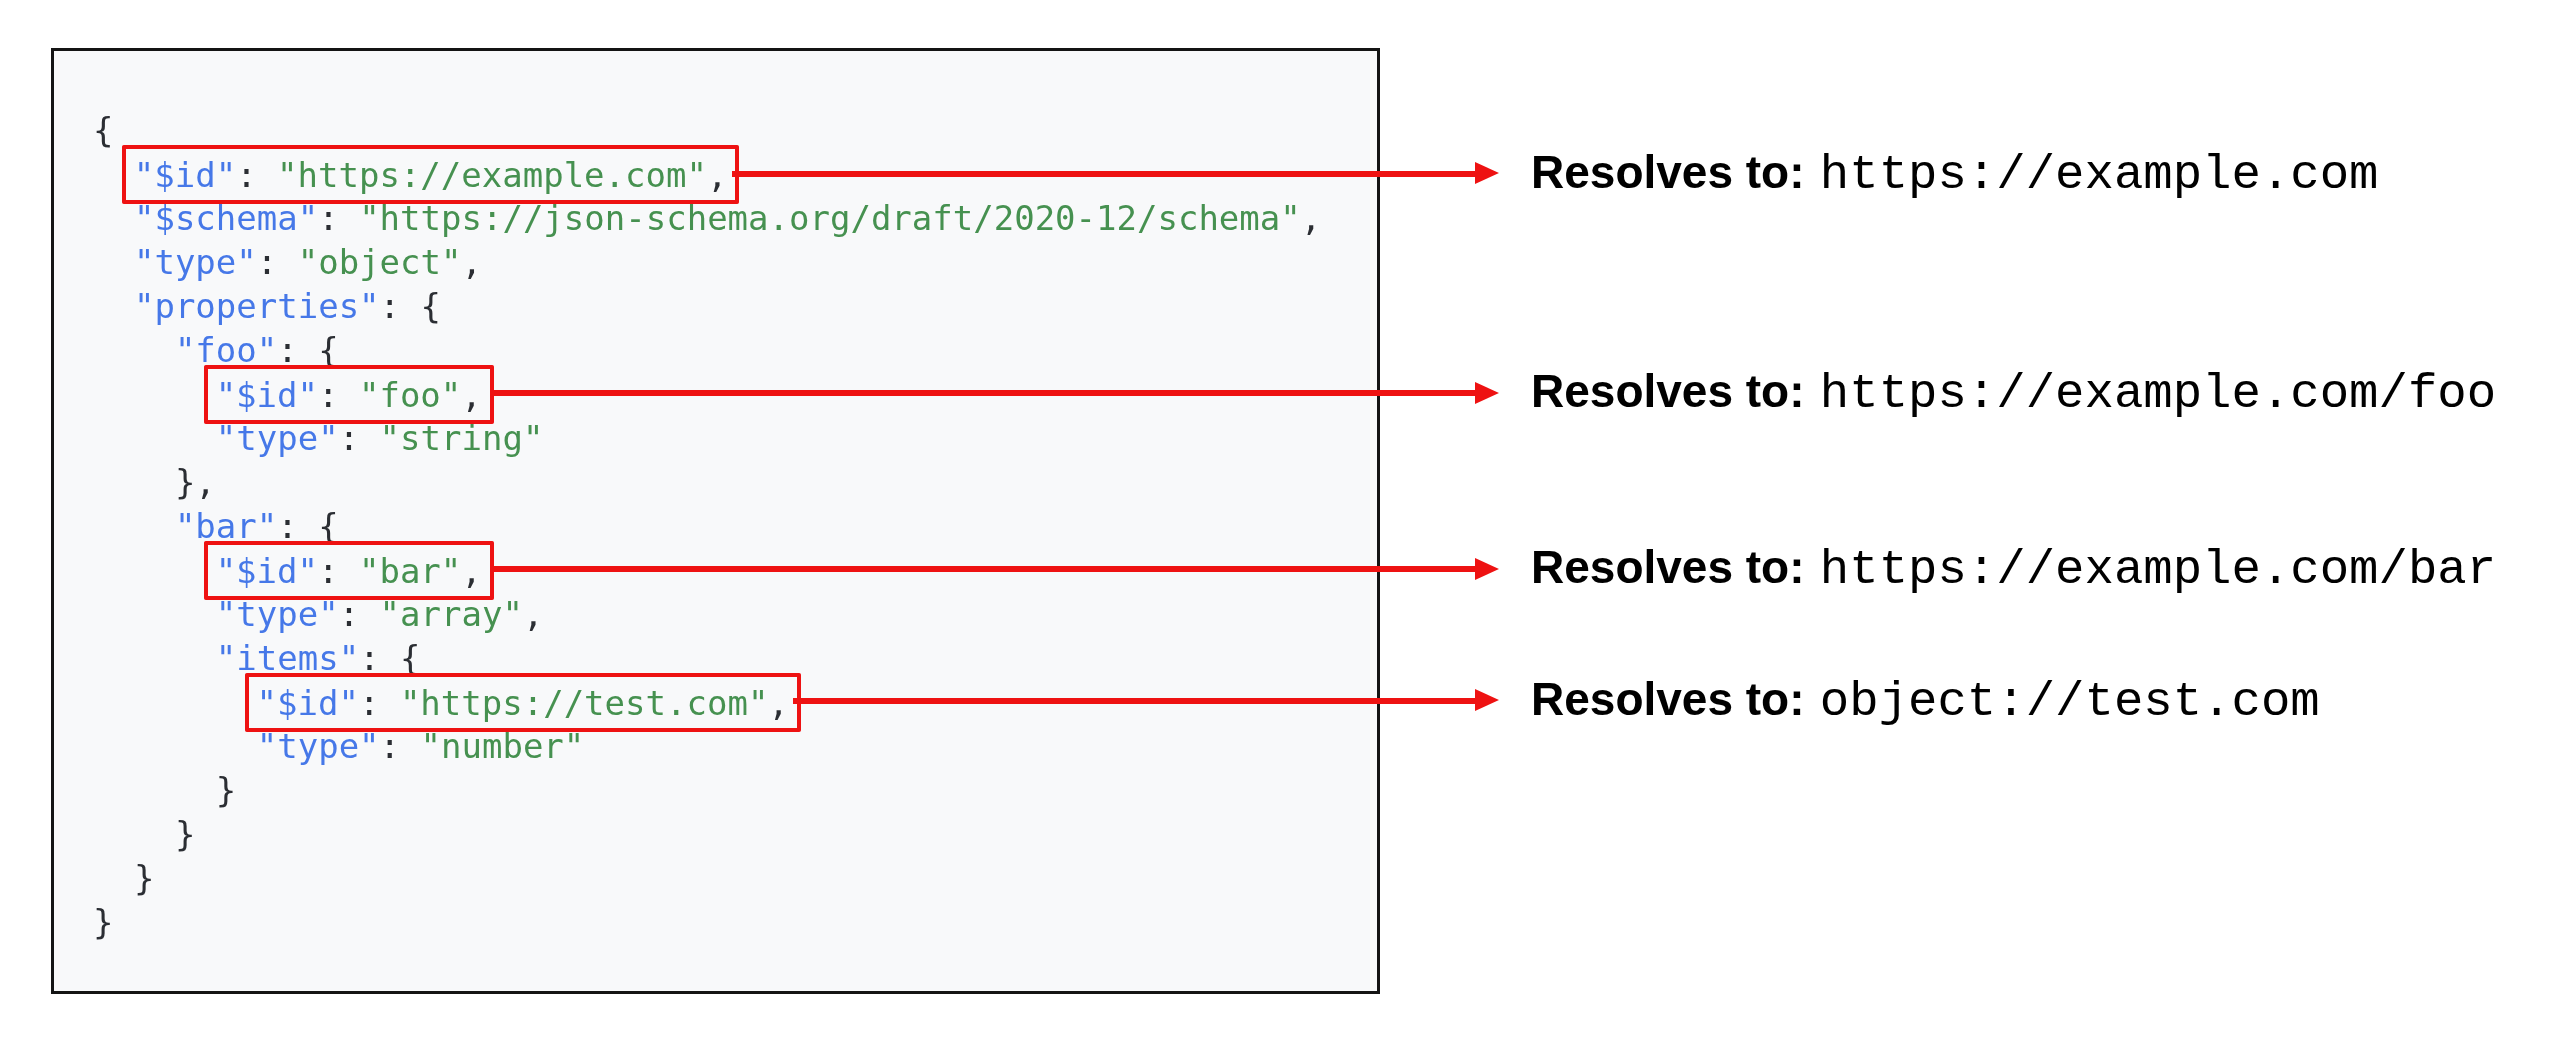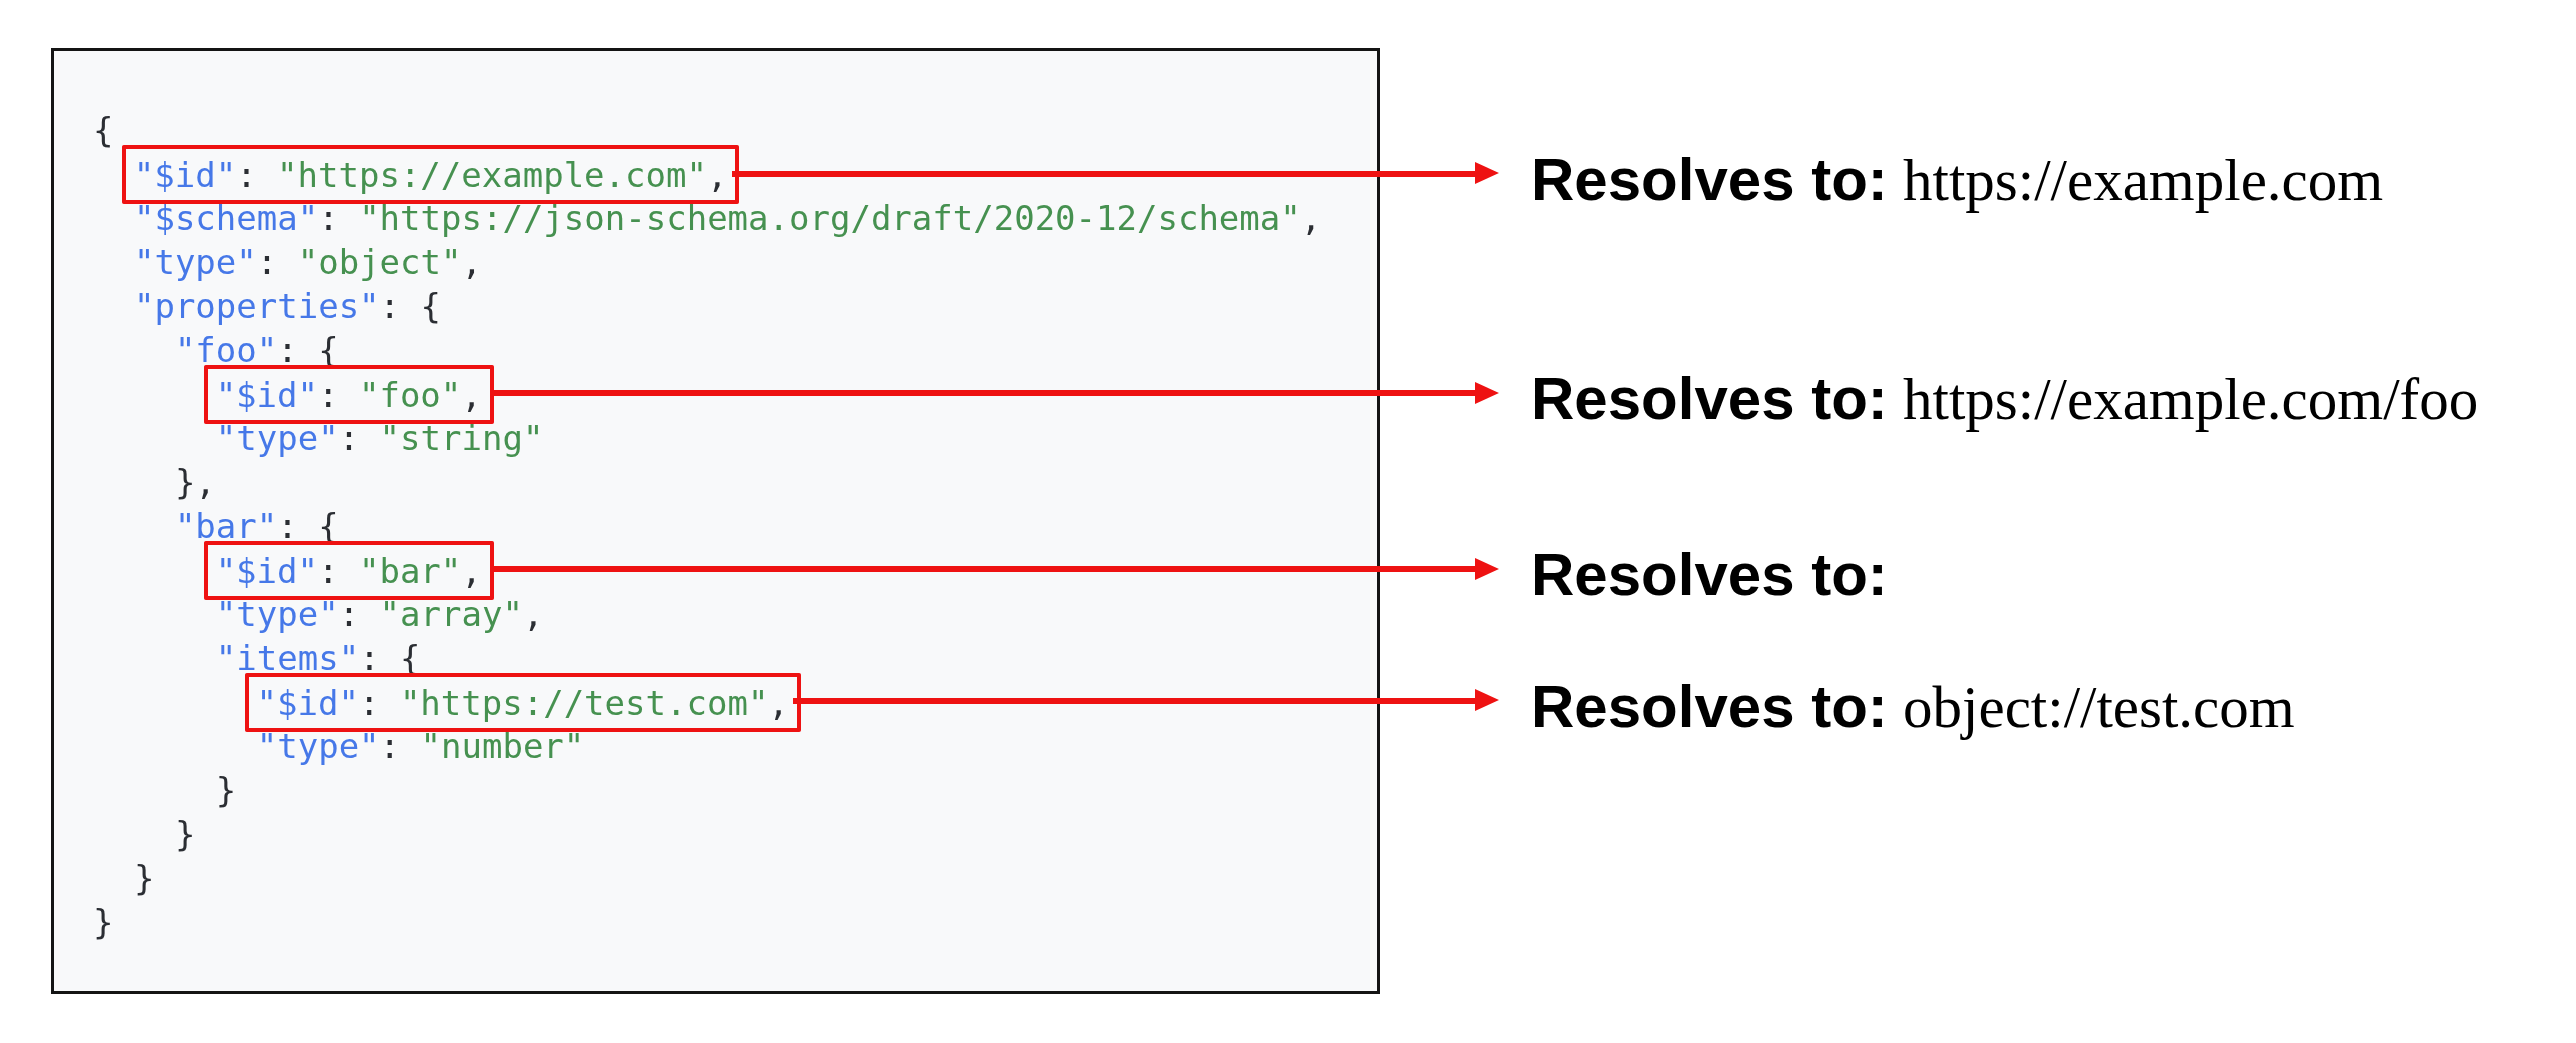--- a/index.html
+++ b/index.html
@@ -25,22 +25,22 @@
 
   
   .arrow-line{position:absolute;height:5.5px;background:var(--red);}
   .arrow-head{position:absolute;width:0;height:0;
               border-top:11.6px solid transparent;border-bottom:11.6px solid transparent;
               border-left:24.4px solid var(--red);}
 
   
   .annotation{position:absolute;left:1531px;display:flex;align-items:baseline;gap:15.3px;
               white-space:nowrap;color:var(--ann-text);}
-  .annotation .label{font-family:"Liberation Sans",sans-serif;font-weight:bold;font-size:60px;}
-  .annotation .value{font-family:Liberation Serif, serif;font-size:59px;}
+  .annotation .label{font-family:"Liberation Sans",sans-serif;font-weight:bold;font-size:46px;}
+  .annotation .value{font-family:Liberation Mono, monospace;font-size:49px;}
 </style>
 </head>
 <body>
 
 <div id="canvas">
 
   <div class="code-panel">
     <code class="code-block">
         <div class="code-line"><span class="tok-pun">{</span></div>
         <div class="code-line">  <span class="hl"><span class="tok-key">"$id"</span><span class="tok-pun">: </span><span class="tok-str">"https://example.com"</span><span class="tok-pun">,</span></span></div>
@@ -79,20 +79,21 @@
   <div class="annotation" style="top:145px;">
     <span class="label">Resolves to:</span>
     <span class="value">https://example.com</span>
   </div>
   <div class="annotation" style="top:364px;">
     <span class="label">Resolves to:</span>
     <span class="value">https://example.com/foo</span>
   </div>
   <div class="annotation" style="top:540px;">
     <span class="label">Resolves to:</span>
+    <span class="value">https://example.com/bar</span>
   </div>
   <div class="annotation" style="top:672px;">
     <span class="label">Resolves to:</span>
     <span class="value">object://test.com</span>
   </div>
 
 </div>
 
 
 </body></html>

